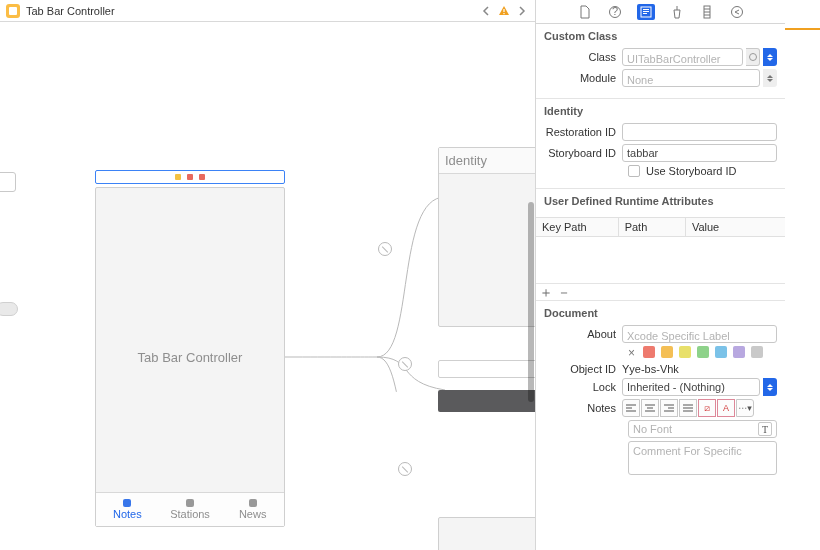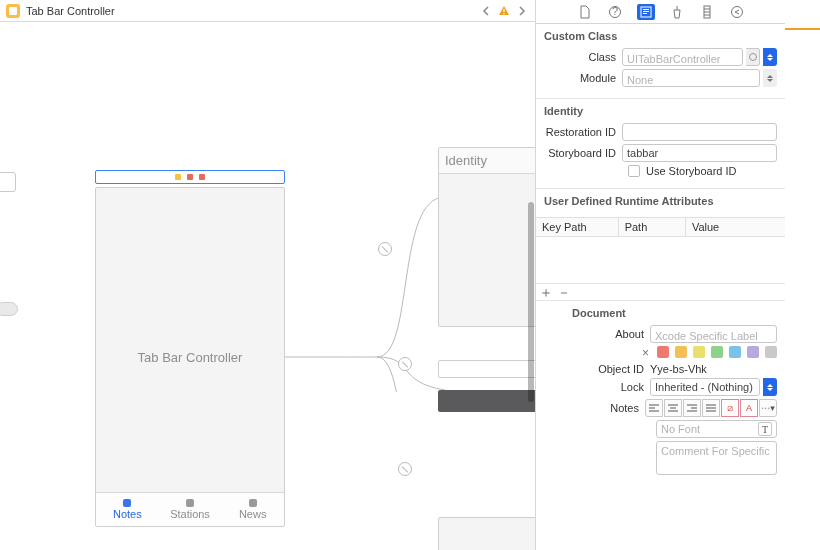--- a/index.html
+++ b/index.html
@@ -268,21 +268,21 @@
       </tr>
     </tbody>
       </table>
     <div class="udra-body"></div>
     <div class="addremove">
       <span>＋</span>
       <span>－</span>
     </div>
   </div>
 
-  <div class="section" style="border-bottom:none;margin-left:28px;">
+  <div class="section" style="border-bottom:none;">
     <h4>Document</h4>
     <div class="row">
       <label>About</label>
       <div class="input placeholder">
           <span>Xcode Specific Label</span>
         </div>
     </div>
     <div class="row">
       <span class="flexspacer"></span>
       <div class="color-swatches">

